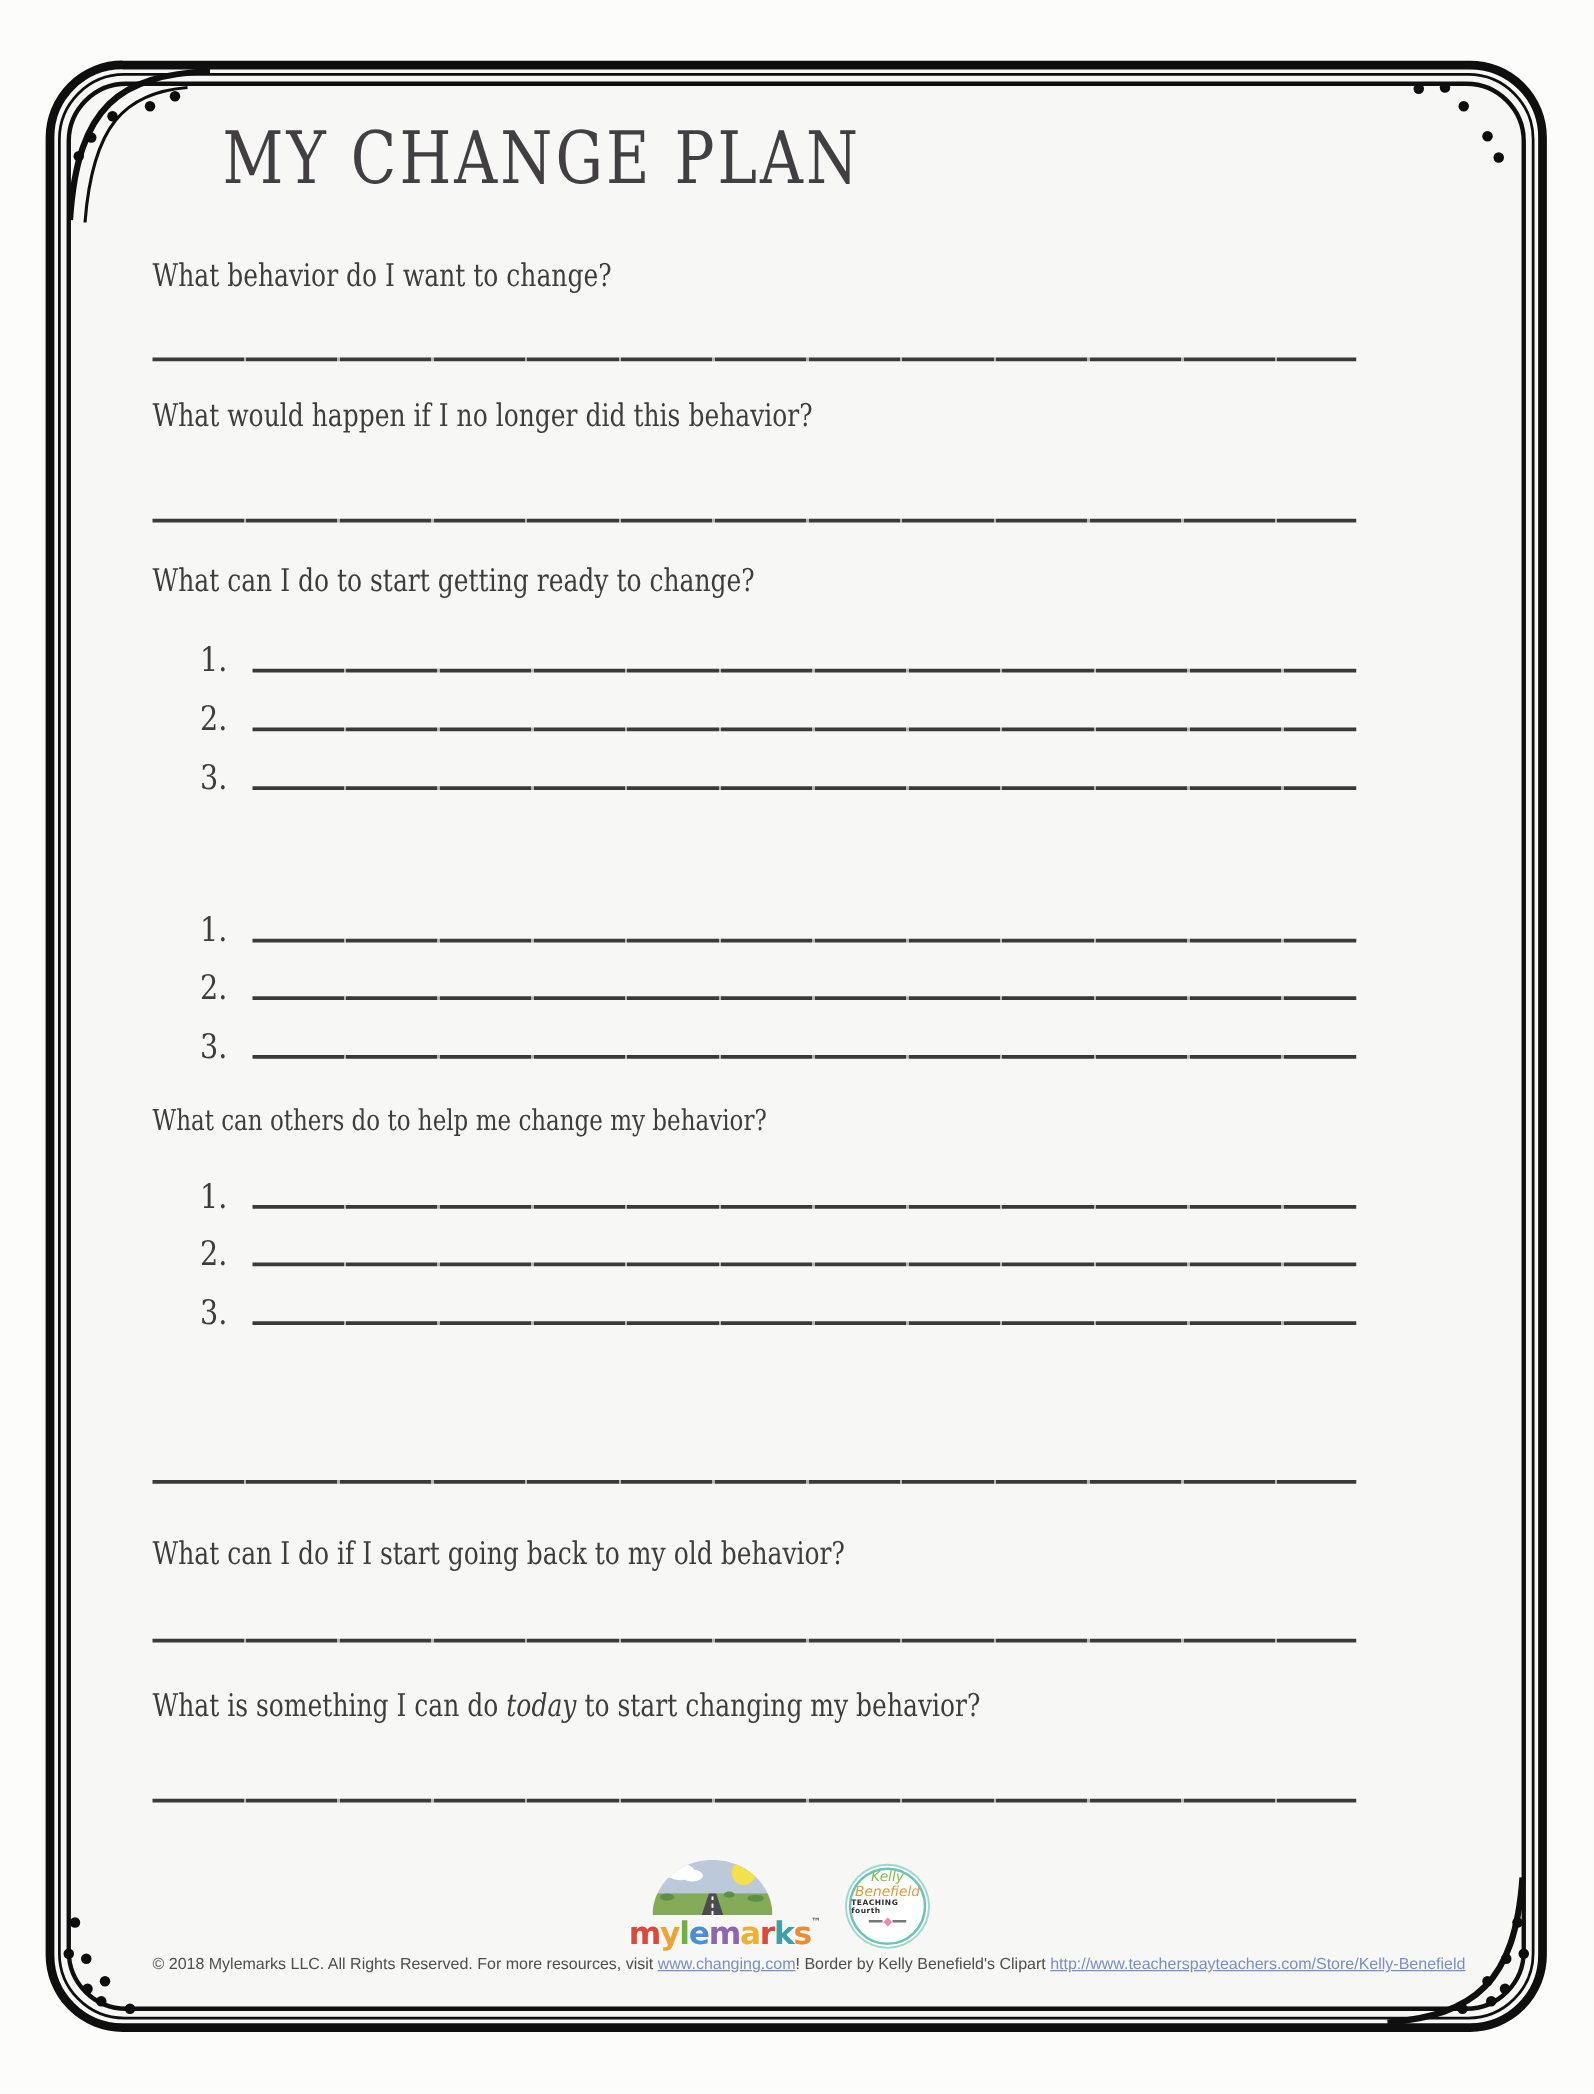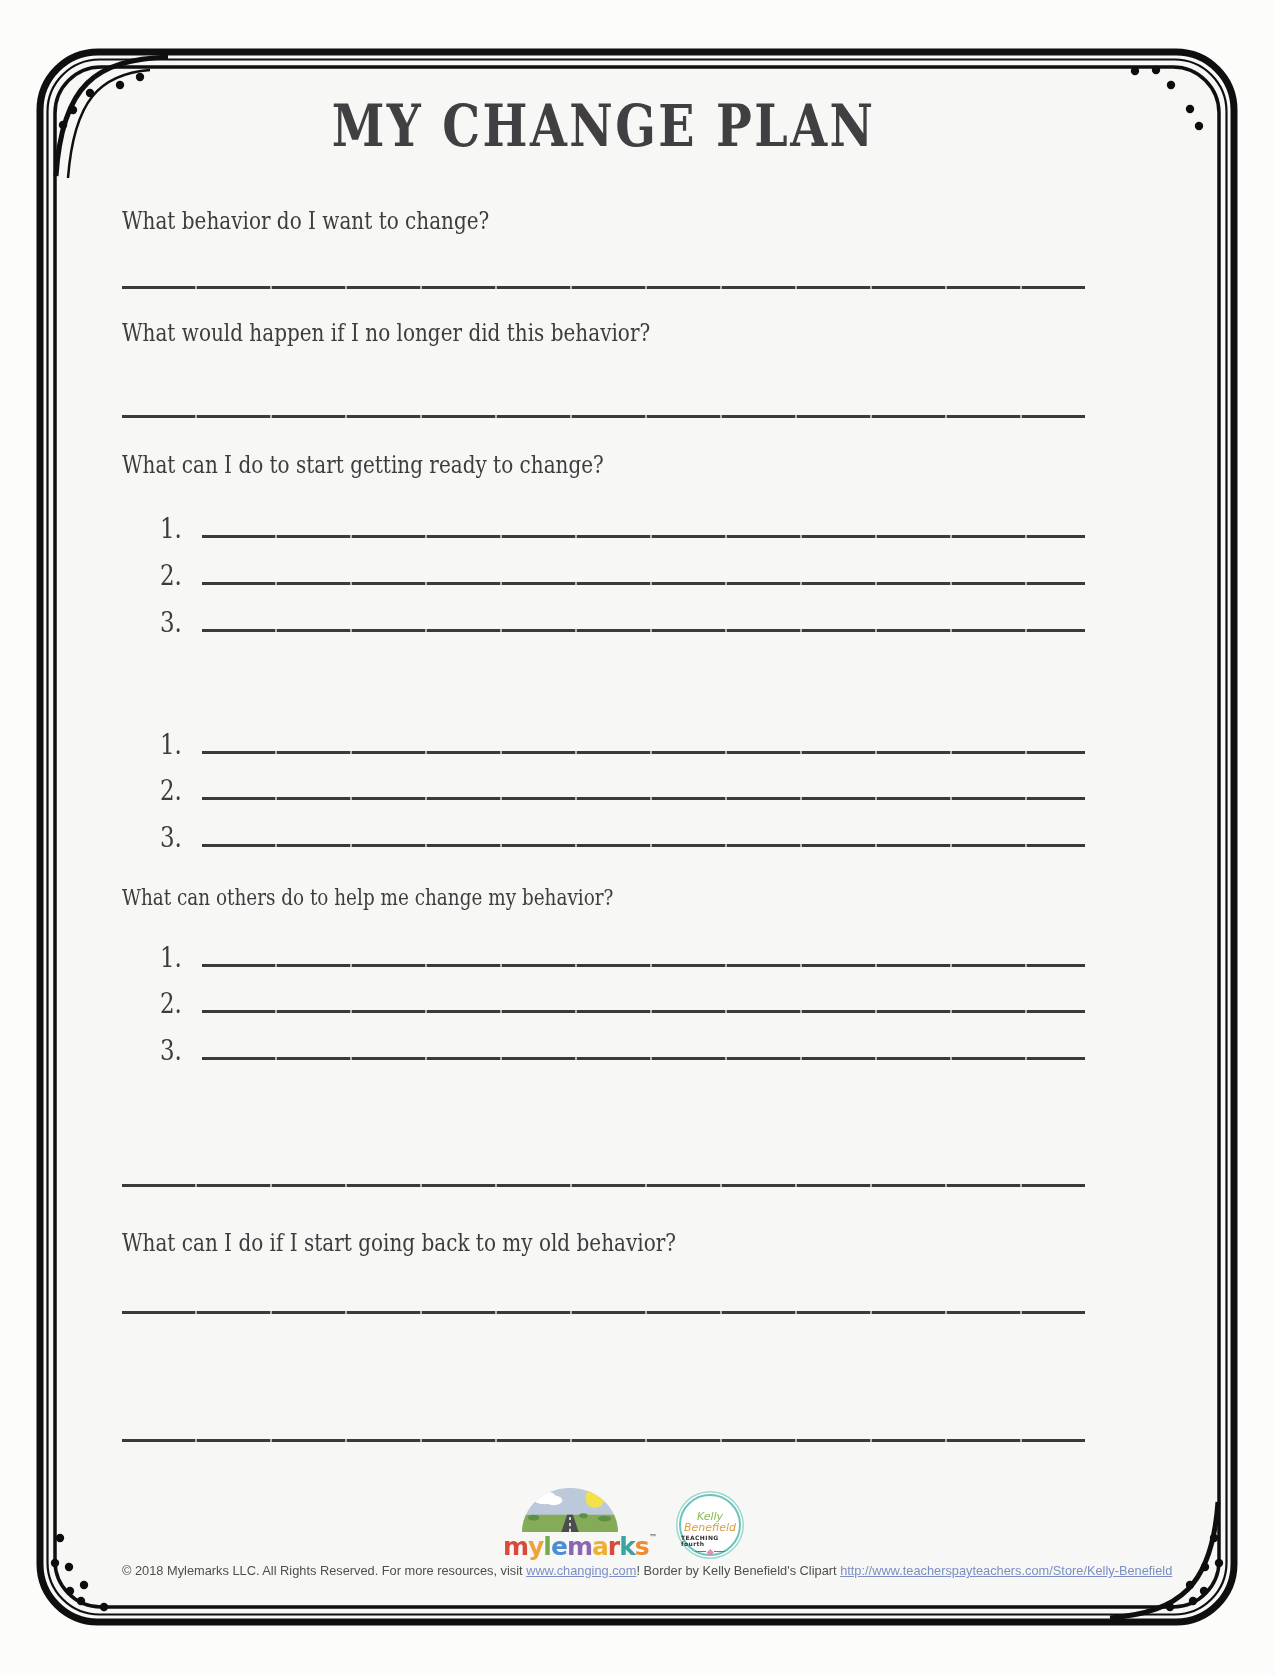--- a/index.html
+++ b/index.html
@@ -3,21 +3,21 @@
 <meta charset="utf-8">
 <style>
   html,body{margin:0;padding:0;background:#fcfcfb;}
   .page{position:relative;width:1275px;height:1675px;overflow:hidden;
         font-family:"DejaVu Serif",serif;color:#3e3d3e;background:#fcfcfb;}
   .frame-fill{position:absolute;left:44px;top:56px;width:1186px;height:1562px;
               border-radius:56px;background:#f7f7f6;}
   svg.frame{position:absolute;left:0;top:0;width:1275px;height:1675px;pointer-events:none;}
 
   .title{position:absolute;left:122px;width:963px;top:92px;margin:0;
-         text-align:center;font-size:58px;font-weight:bold;letter-spacing:3px;
+         font-size:58px;font-weight:normal;letter-spacing:3px;
          color:#413f41;white-space:nowrap;}
   .title .tscale{display:inline-block;transform:scaleX(0.82);transform-origin:center;}
 
   .q-label{position:absolute;left:122px;white-space:nowrap;font-size:25px;color:#3e3d3e;}
   .q-label .qs{display:inline-block;transform:scaleX(0.8);transform-origin:left center;white-space:nowrap;}
   .q-label.small{font-size:23px;}
   .q-label .em{font-style:italic;}
 
   .answer-line{position:absolute;height:3px;
      background:repeating-linear-gradient(90deg,#3a3a3a 0 73px,rgba(58,58,58,0.35) 73px 75px);}
@@ -30,21 +30,21 @@
      background:repeating-linear-gradient(90deg,#3a3a3a 0 73px,rgba(58,58,58,0.35) 73px 75px);}
 
   
   .mylemarks-logo{position:absolute;left:503px;top:1486px;width:134px;text-align:center;}
   .mm-text{font-family:"DejaVu Sans",sans-serif;font-weight:bold;font-size:25px;
            letter-spacing:-1px;line-height:1;margin-top:-2px;white-space:nowrap;}
   .mm-tm{font-family:"DejaVu Sans",sans-serif;font-size:8px;color:#666;vertical-align:top;}
 
   .kelly-logo{position:absolute;left:679px;top:1494px;width:58px;height:58px;border-radius:50%;
      background:#fff;border:2.5px solid #6cc3ba;box-shadow:0 0 0 1.5px #fff,0 0 0 3px #9ad8d0;
-     display:flex;flex-direction:column;align-items:center;justify-content:flex-end;
+     display:flex;flex-direction:column;align-items:center;justify-content:flex-start;
      font-family:"DejaVu Sans",sans-serif;line-height:1.05;}
   .k1{font-size:11px;color:#85bb4d;font-style:italic;}
   .k2{font-size:11px;color:#dd9b40;font-style:italic;}
   .k3{font-size:6px;color:#2f2f2f;font-weight:bold;letter-spacing:.4px;margin-top:1px;}
   .k-arrow{display:flex;align-items:center;gap:2px;margin-top:2px;}
   .k-arrow .bar{width:11px;height:1.3px;background:#777;}
   .k-arrow .bow{width:4.5px;height:4.5px;background:#e88bae;transform:rotate(45deg);}
 
   .footer-text{position:absolute;left:122px;width:963px;top:1563px;text-align:center;
      font-family:"Liberation Sans",sans-serif;font-size:12.8px;color:#4e4e4e;white-space:nowrap;}
@@ -157,20 +157,25 @@
     <div class="line"></div>
   </div>
 
   <div class="answer-line full" style="top:1184px"></div>
 
   <div class="q-label" style="top:1228px">
     <span class="qs">What can I do if I start going back to my old behavior?</span>
   </div>
   <div class="answer-line full" style="top:1311px"></div>
 
+  <div class="q-label" style="top:1350px">
+    <span class="qs">
+      <span>What is something I can do </span><span class="em">today</span><span> to start changing my behavior?</span>
+    </span>
+  </div>
   <div class="answer-line full" style="top:1439px"></div>
 
   <div class="mylemarks-logo">
     <svg width="104" height="46" viewBox="0 0 104 48">
       <defs>
           <clipPath id="arch">
             <path d="M2,48 A50,46 0 0 1 102,48 Z"></path>
           </clipPath>
         </defs>
       <g clip-path="url(#arch)">

